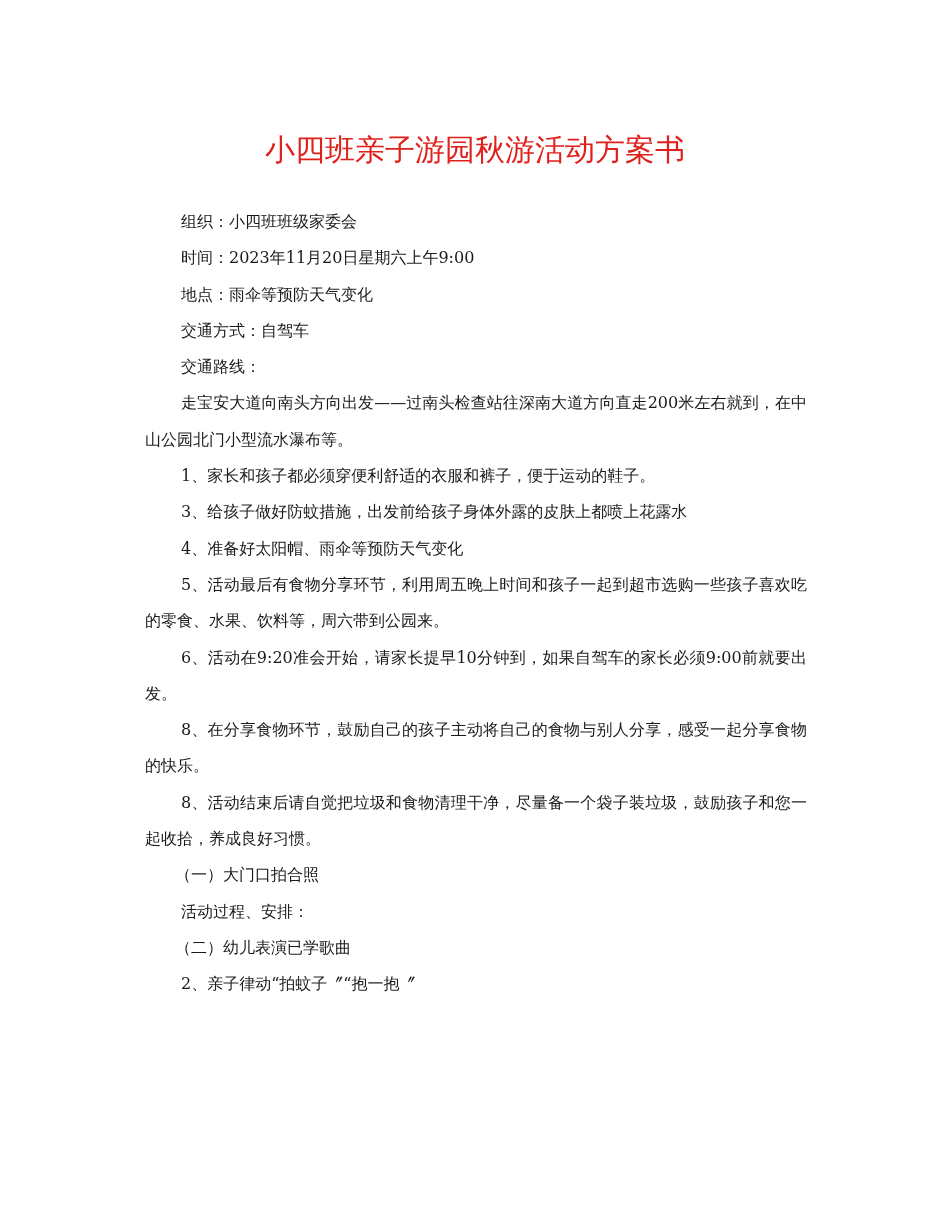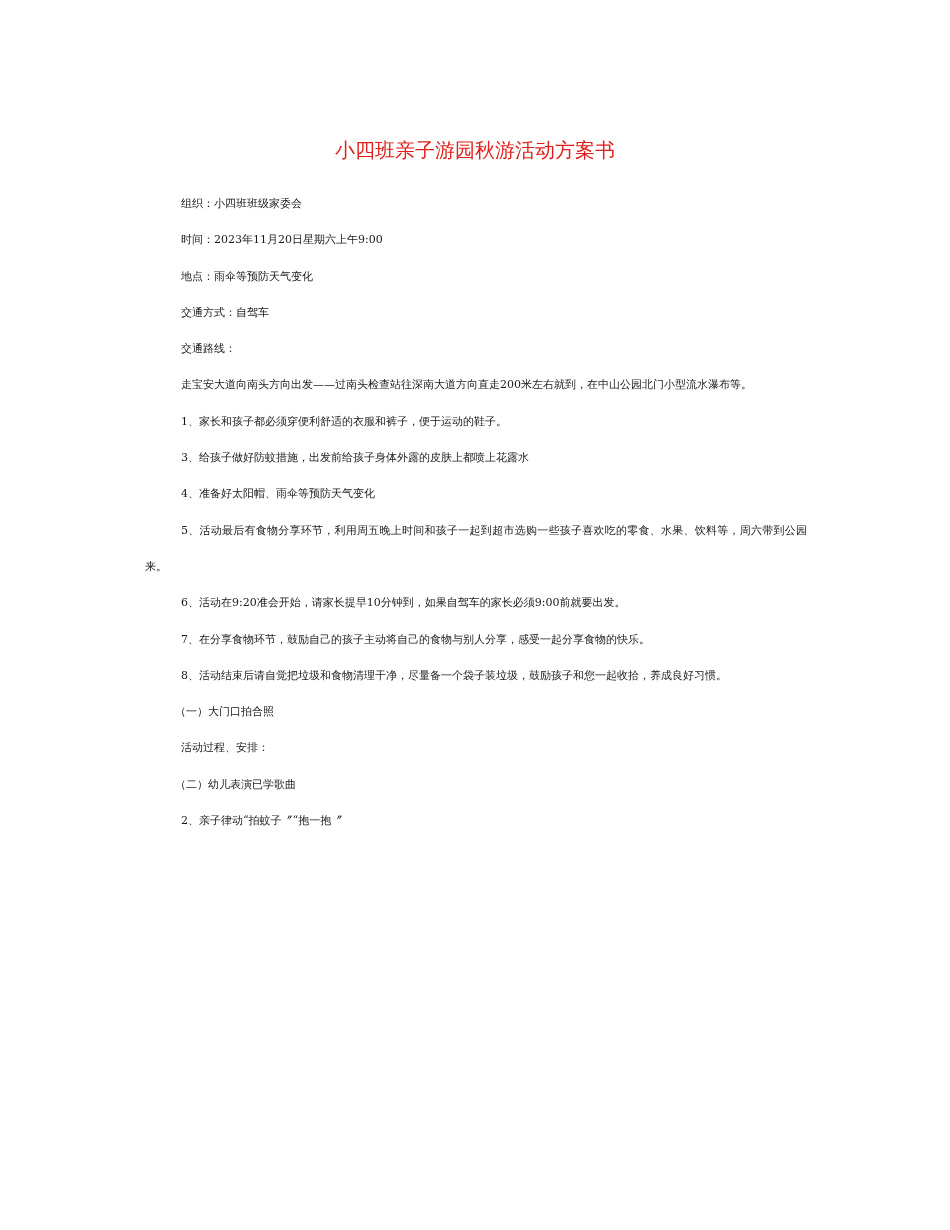--- a/index.html
+++ b/index.html
@@ -22,33 +22,33 @@
     width: 950px;
     height: 1230px;
     background: #ffffff;
   }
   .title {
     position: absolute;
     top: 130px;
     left: 0;
     width: 950px;
     text-align: center;
-    font-size: 20px;
+    font-size: 30px;
     line-height: 40px;
     color: #e0201c;
     letter-spacing: 0px;
     margin: 0;
     font-weight: normal;
   }
   .body {
     position: absolute;
     left: 145px;
-    top: 186px;
+    top: 204px;
     width: 662px;
-    font-size: 11px;
+    font-size: 16px;
     line-height: 36.3px;
   }
   .p {
     margin: 0;
     text-indent: 36px;
     text-align: justify;
     word-break: break-all;
   }
   .p.sub {
     text-indent: 30px;
@@ -66,21 +66,21 @@
     <p class="p">地点：雨伞等预防天气变化</p>
     <p class="p">交通方式：自驾车</p>
     <p class="p">交通路线：</p>
     <p class="p">走宝安大道向南头方向出发——过南头检查站往深南大道方向直走200米左右就到，在中山公园北门小型流水瀑布等。</p>
 
     <p class="p">1、家长和孩子都必须穿便利舒适的衣服和裤子，便于运动的鞋子。</p>
     <p class="p">3、给孩子做好防蚊措施，出发前给孩子身体外露的皮肤上都喷上花露水</p>
     <p class="p">4、准备好太阳帽、雨伞等预防天气变化</p>
     <p class="p">5、活动最后有食物分享环节，利用周五晚上时间和孩子一起到超市选购一些孩子喜欢吃的零食、水果、饮料等，周六带到公园来。</p>
     <p class="p">6、活动在9:20准会开始，请家长提早10分钟到，如果自驾车的家长必须9:00前就要出发。</p>
-    <p class="p">7、在分享食物环节，鼓励自己的孩子主动将自己的食物与别人分享，感受一起分享食物的快乐。</p>
+    <p class="p">8、在分享食物环节，鼓励自己的孩子主动将自己的食物与别人分享，感受一起分享食物的快乐。</p>
     <p class="p">8、活动结束后请自觉把垃圾和食物清理干净，尽量备一个袋子装垃圾，鼓励孩子和您一起收拾，养成良好习惯。</p>
 
     <p class="p sub">（一）大门口拍合照</p>
     <p class="p">活动过程、安排：</p>
     <p class="p sub">（二）幼儿表演已学歌曲</p>
     <p class="p">2、亲子律动“拍蚊子〞“抱一抱〞</p>
   </div>
 </div>
 
 </body></html>

